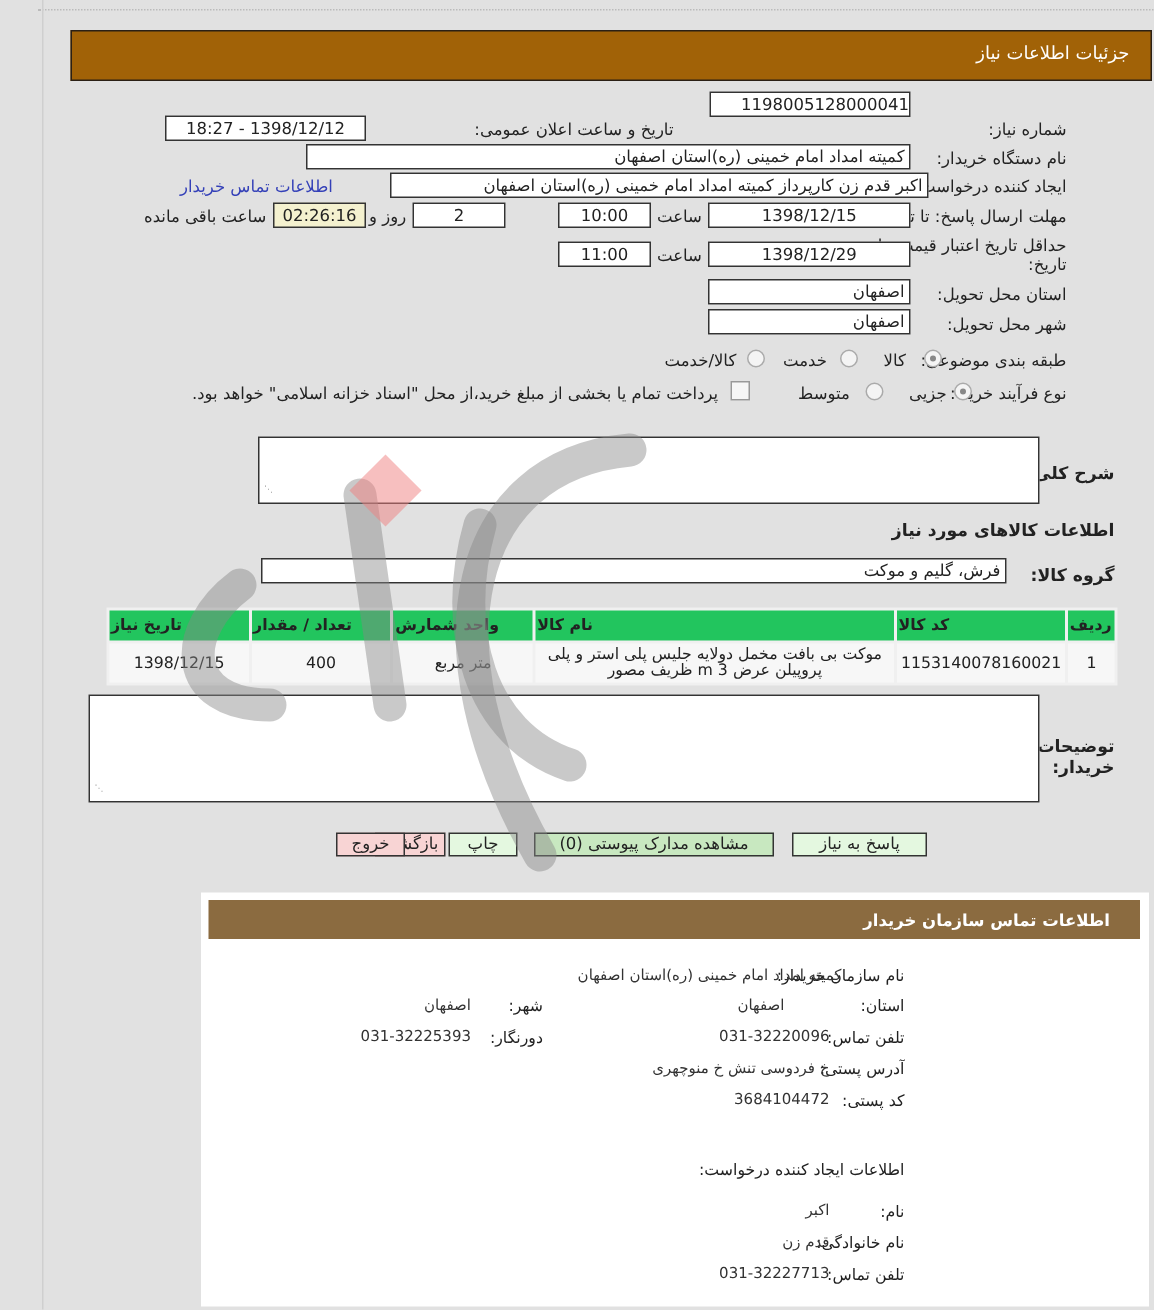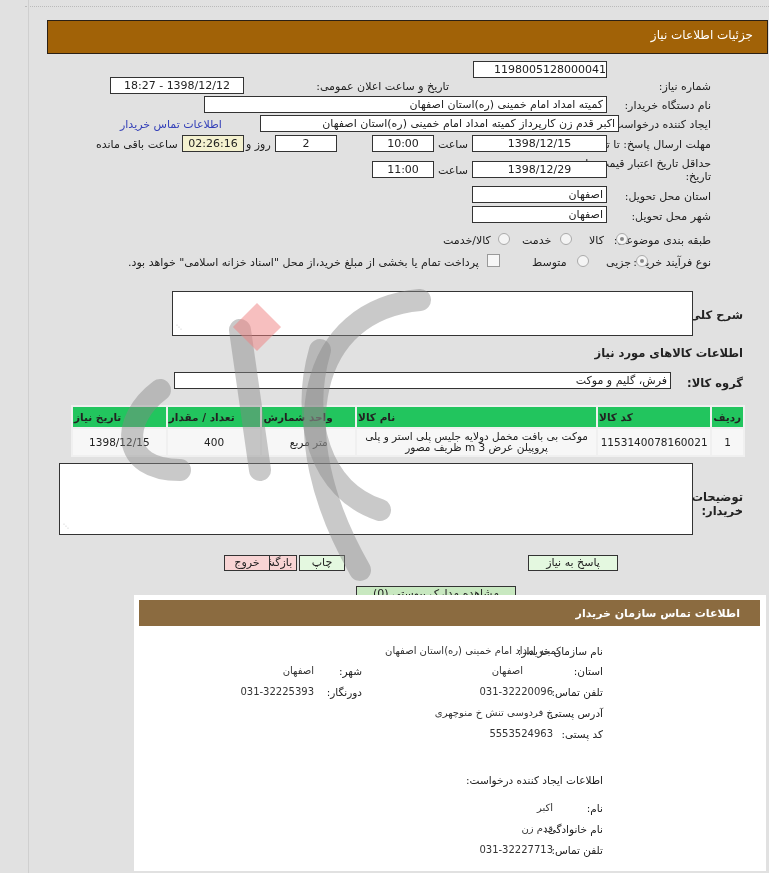--- a/index.html
+++ b/index.html
@@ -36,21 +36,21 @@
     font-size:11px; line-height:13px; padding:2px 3px; overflow:hidden; box-sizing:border-box;
   }
   .grip { position:absolute; left:3px; bottom:2px; font-size:6px; color:#999; }
 
   table.items { position:absolute; left:71px; top:405px; width:674px; border-collapse:separate; border-spacing:2px; direction:rtl; background:#f0f0f0; }
   table.items th { background:#22c55e; color:#222; font-weight:bold; font-size:10.5px; height:18px; text-align:left; }
   table.items td { background:#f7f7f7; font-size:10.5px; text-align:center; height:24px; line-height:11px; }
 
   .btn { position:absolute; height:14px; line-height:14px; border:1px solid #333; font-size:11px; text-align:center; direction:rtl; cursor:pointer; }
   .btn.green { background:#e4f8e0; }
-  .btn.green2 { background:#c8e8c0;margin-top:31px; }
+  .btn.green2 { background:#c8e8c0; }
   .btn.pink { background:#f8d4d4; }
   .card-bar { position:absolute; left:139px; top:600px; width:621px; height:26px; background:#8b6b40; }
   .card-white { position:absolute; left:134px; top:595px; width:632px; height:276px; background:#fff; }
   .card-title { position:absolute; right:20px; top:7px; color:#fff; font-weight:bold; font-size:11px; direction:rtl; }
   .clbl { position:absolute; direction:rtl; font-weight:normal; font-size:10.5px; color:#222; white-space:nowrap; }
   .cval { position:absolute; direction:rtl; font-size:10px; color:#333; white-space:nowrap; text-align:right; }
 
   .wm { position:absolute; pointer-events:none; }
 </style>
 </head>
@@ -168,21 +168,21 @@
 
 <span class="clbl" style="right:166px; top:686px;">تلفن تماس:</span>
 <span class="cval" style="right:216px; top:686px;">031-32220096</span>
 <span class="clbl" style="right:407px; top:686px;text-align:center;">دورنگار:</span>
 <span class="cval" style="right:455px; top:686px;">031-32225393</span>
 
 <span class="clbl" style="right:166px; top:707px;">آدرس پستی:</span>
 <span class="cval" style="right:216px; top:707px;">خ فردوسی تنش خ منوچهری</span>
 
 <span class="clbl" style="right:166px; top:728px;">کد پستی:</span>
-<span class="cval" style="right:216px; top:728px;">5553524963</span>
+<span class="cval" style="right:216px; top:728px;">3684104472</span>
 
 <span class="clbl" style="right:166px; top:774px;">اطلاعات ایجاد کننده درخواست:</span>
 
 <span class="clbl" style="right:166px; top:802px;">نام:</span>
 <span class="cval" style="right:216px; top:802px;">اکبر</span>
 
 <span class="clbl" style="right:166px; top:823px;">نام خانوادگی:</span>
 <span class="cval" style="right:216px; top:823px;">قدم زن</span>
 
 <span class="clbl" style="right:166px; top:844px;">تلفن تماس:</span>

